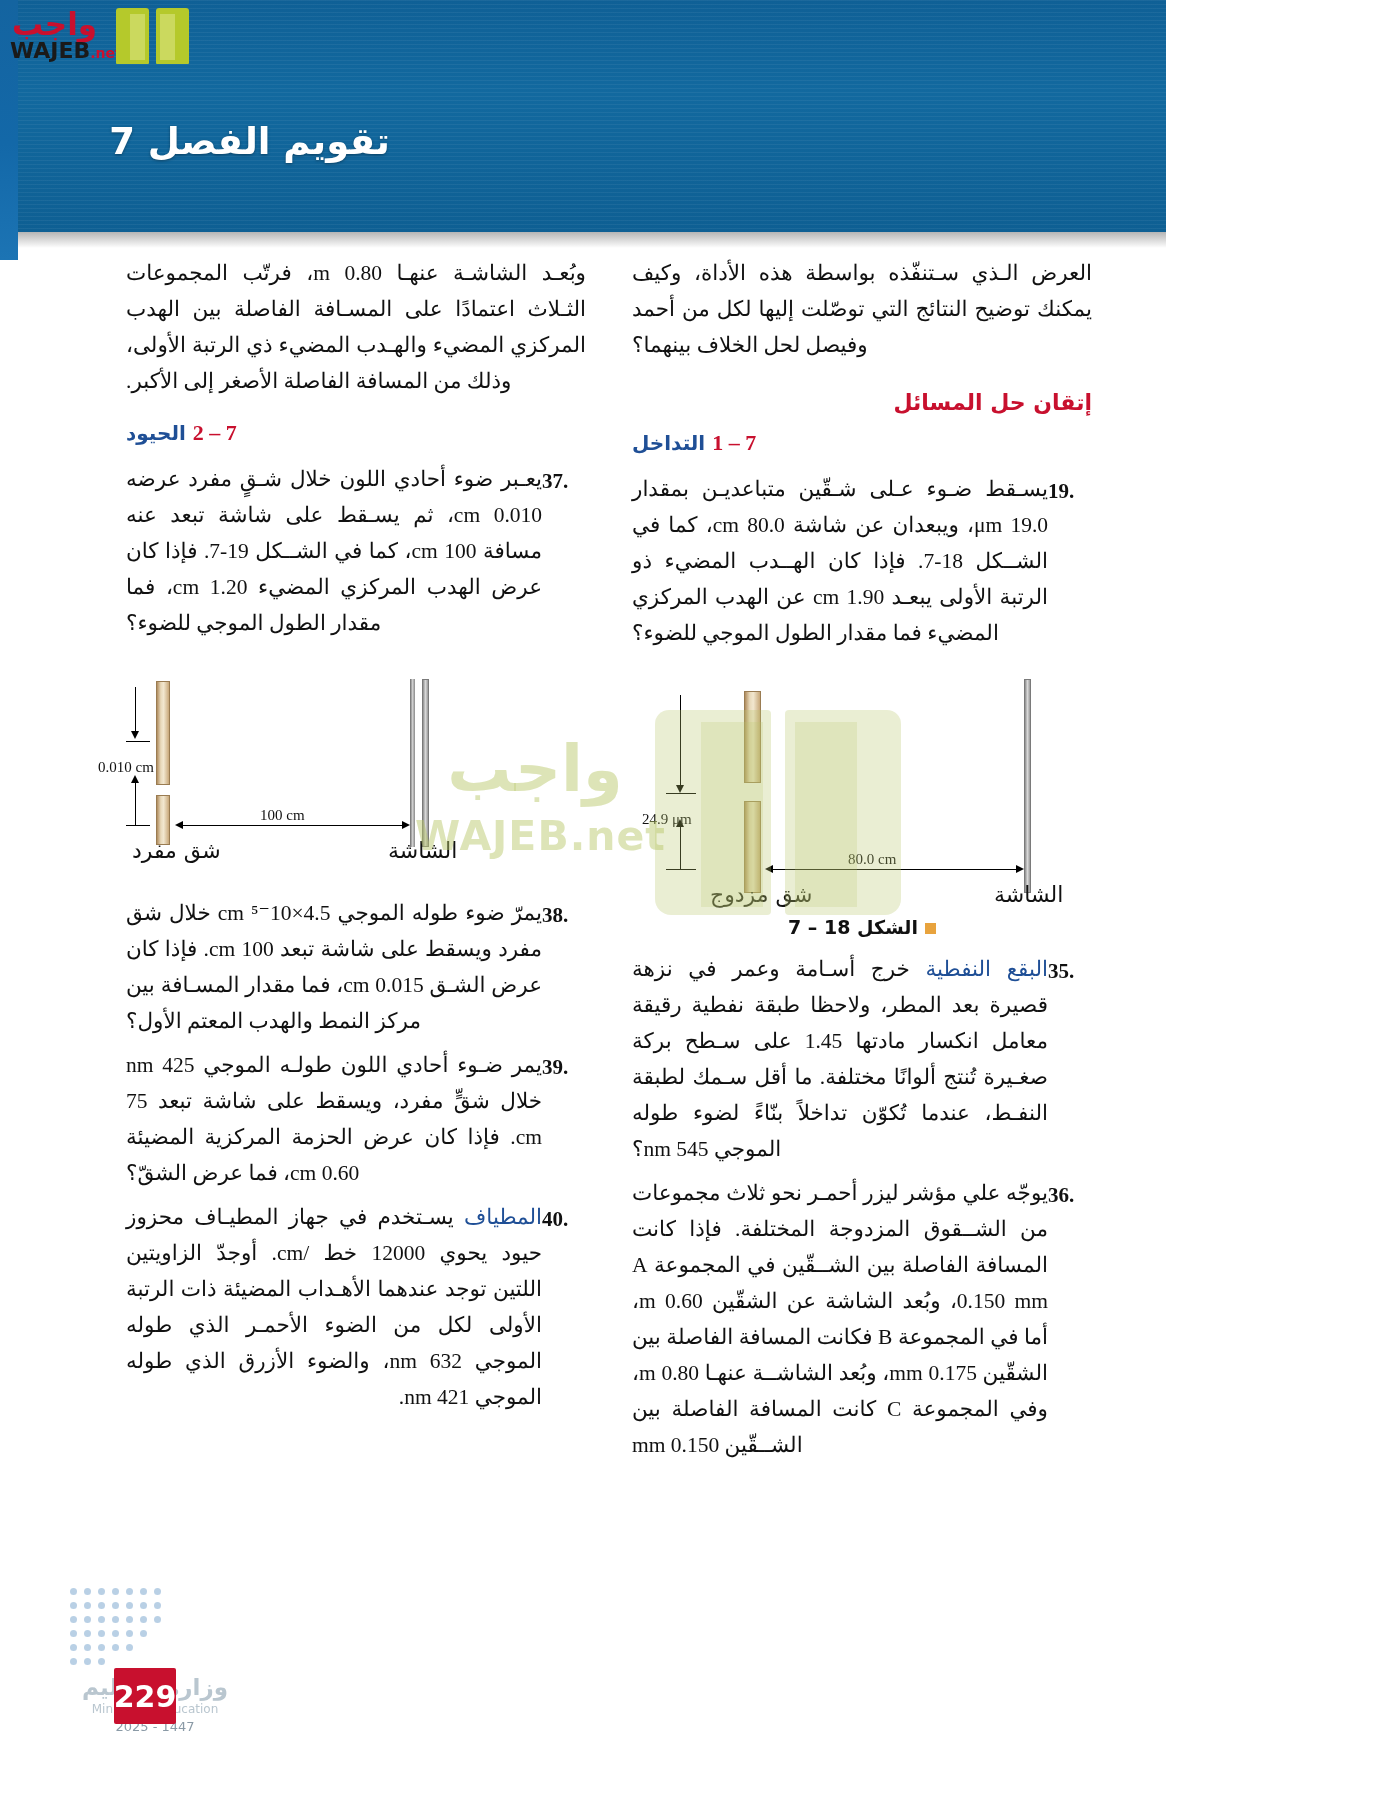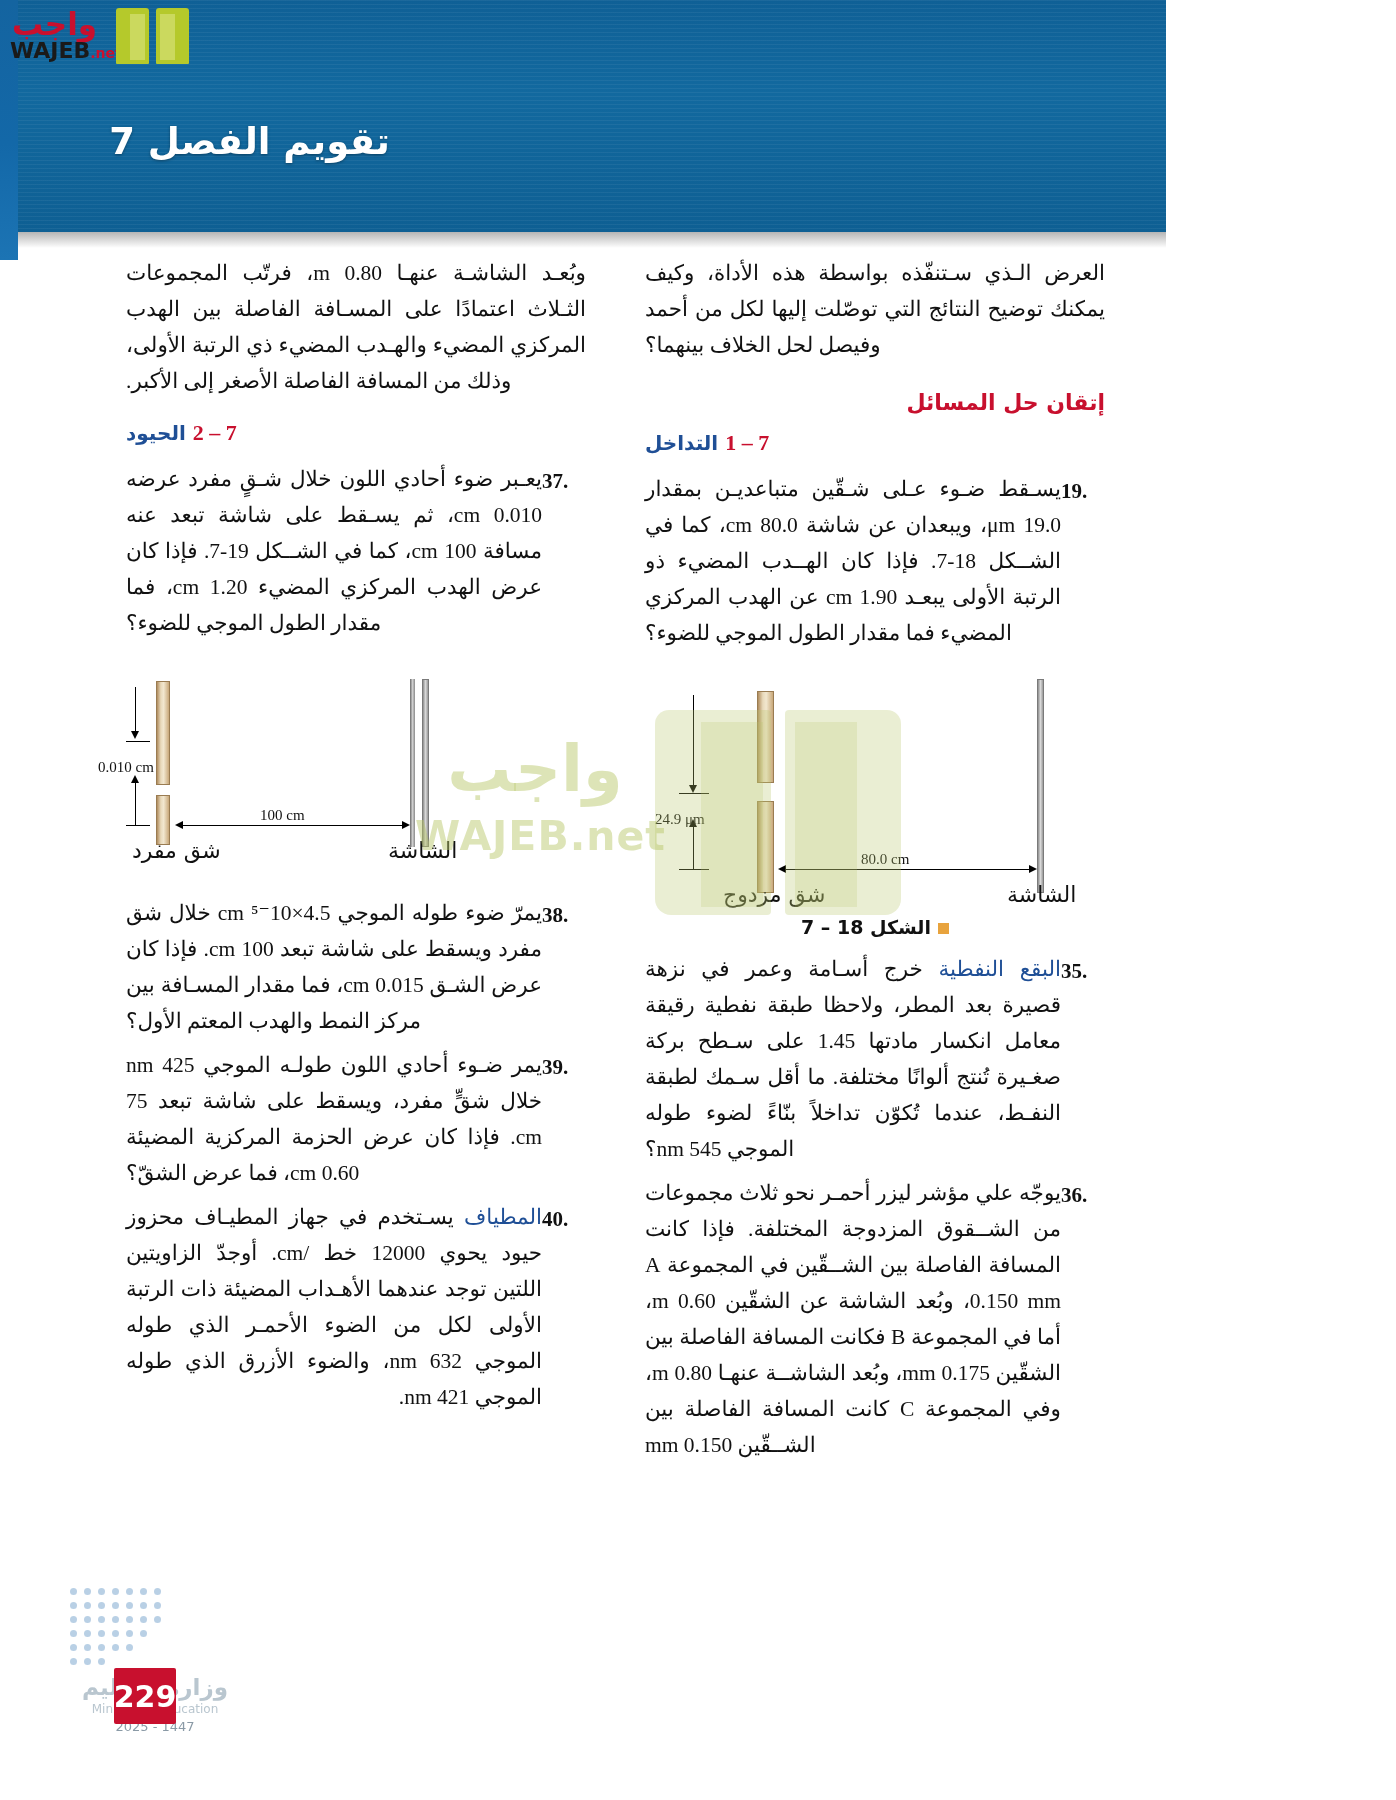--- a/index.html
+++ b/index.html
@@ -156,21 +156,21 @@
   }
   .col {
     position: absolute;
     top: 0;
     width: 460px;
     text-align: justify;
     font-size: 21.5px;
     line-height: 36px;
     color: #111111;
   }
-  .col-right { right: 291px; margin-left: 36px; }
+  .col-right { right: 304px; margin-left: 36px; }
   .col-left  { right: 810px; }
 
   
   .para {
     margin-bottom: 10px;
     text-align: justify;
     text-align-last: left;
   }
 
   .sec-red {

